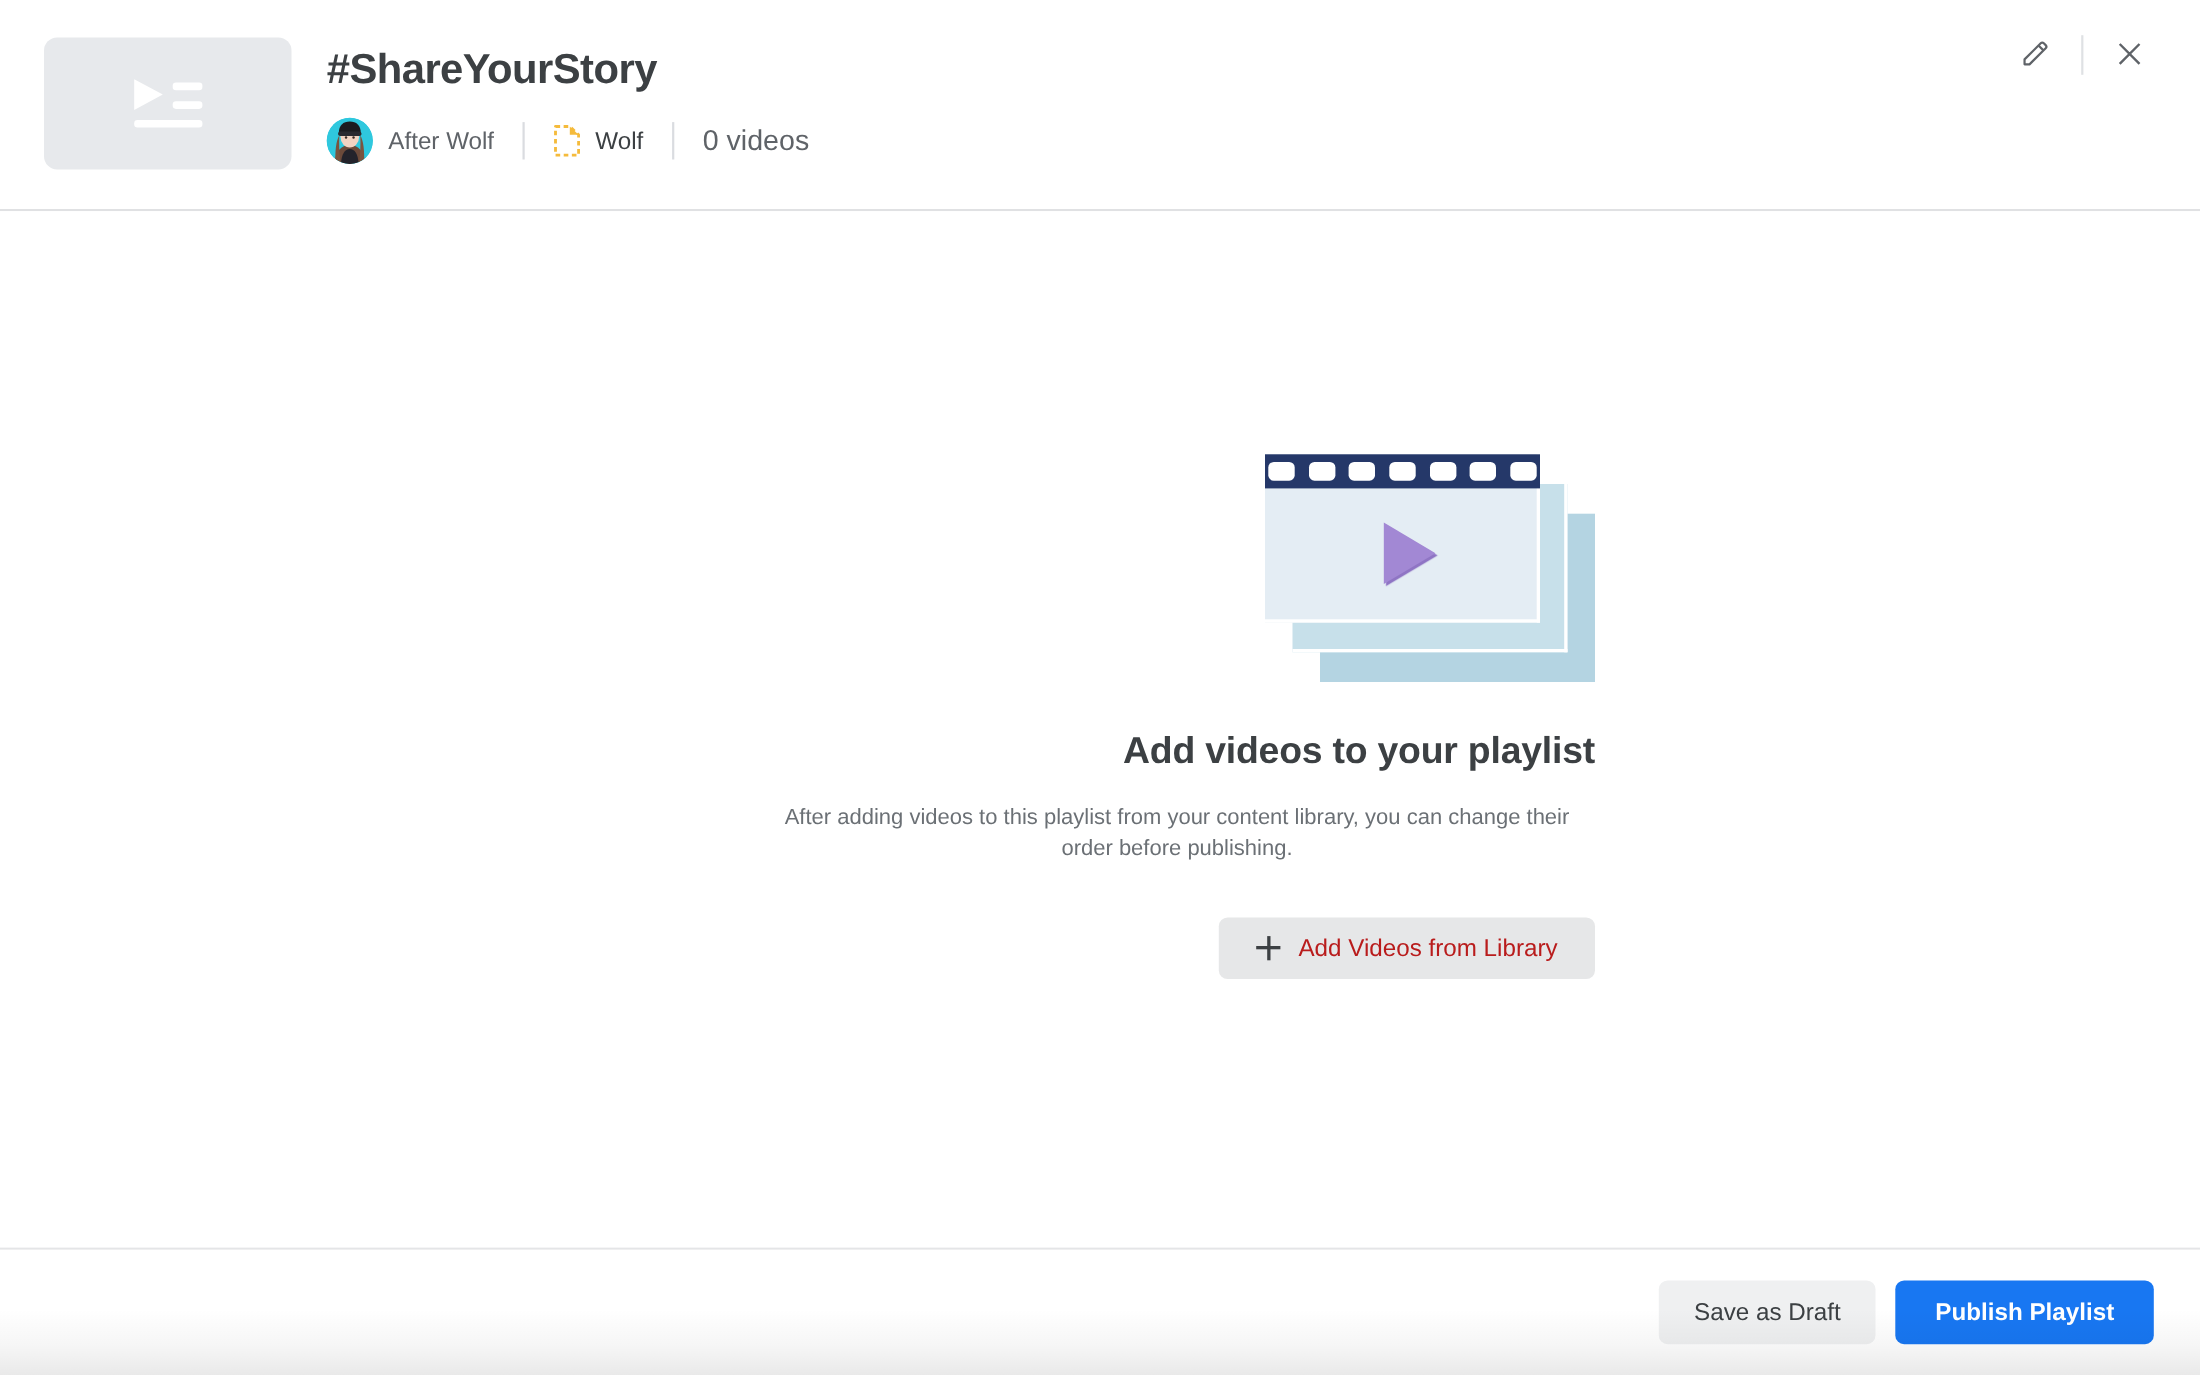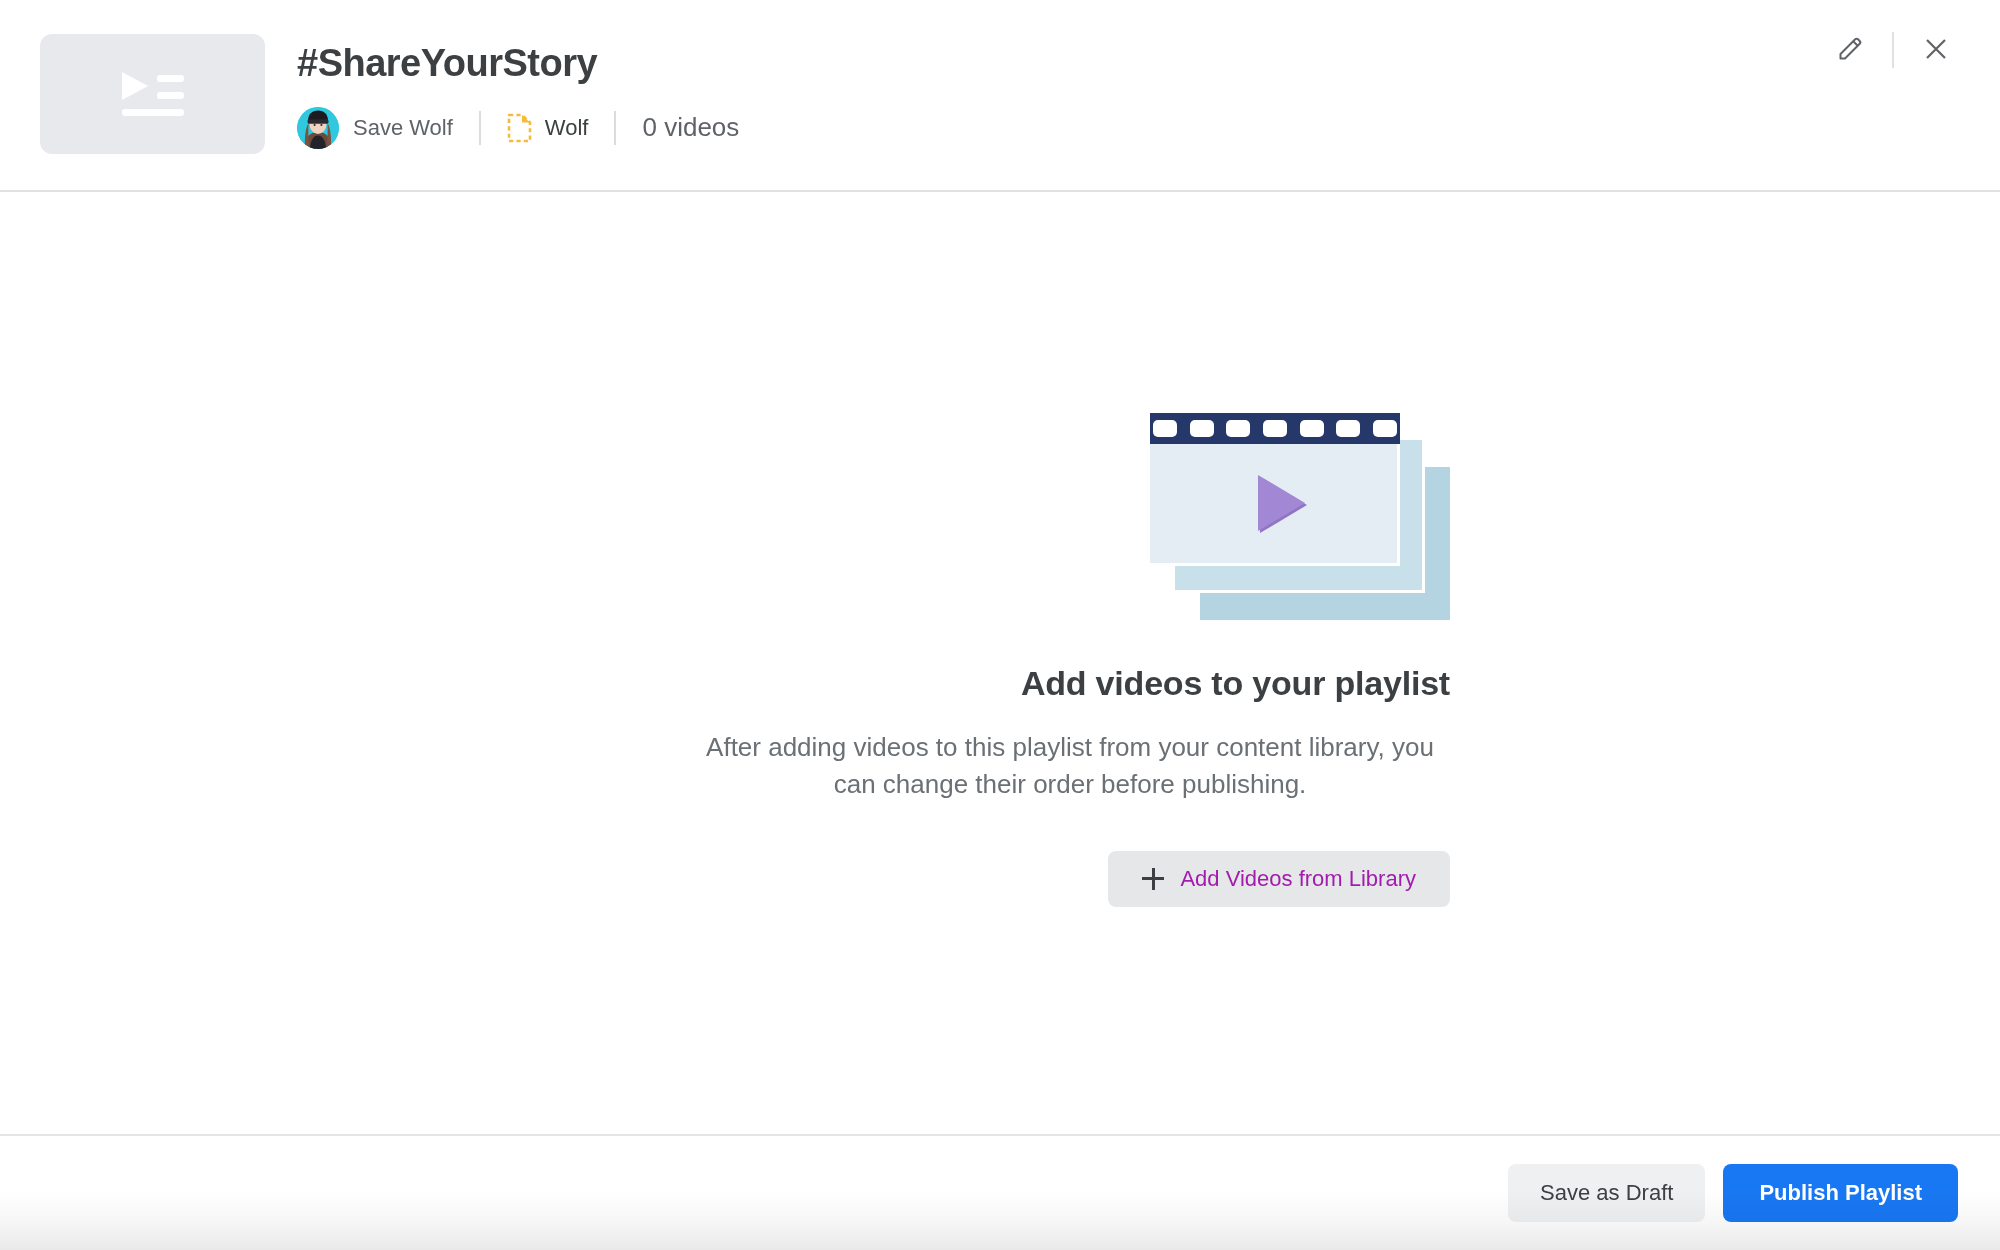--- a/index.html
+++ b/index.html
@@ -247,39 +247,39 @@
 
   .empty-title {
     font-size: 34px;
     font-weight: bold;
     color: #3c4043;
     margin-bottom: 26px;
     letter-spacing: -0.2px;
   }
 
   .empty-desc {
-    font-size: 26px;
+    font-size: 20px;
     color: #6b7075;
     line-height: 1.42;
     max-width: 760px;
     margin-bottom: 48px;
   }
 
   .add-videos-btn {
     display: inline-flex;
     align-items: center;
     justify-content: center;
     gap: 16px;
     background: #e6e7e8;
     border: none;
     border-radius: 8px;
     padding: 0 34px;
     height: 56px;
     font-size: 22px;
-    color: #a21caf;
+    color: #b91c1c;
     cursor: pointer;
     font-family: "Liberation Sans", sans-serif;
   }
   .add-videos-btn .plus {
     position: relative;
     width: 22px;
     height: 22px;
     flex: 0 0 auto;
   }
   .add-videos-btn .plus::before,
@@ -378,21 +378,21 @@
                   <path d="M11 14 C11 7 15 3.5 21 3.5 C27 3.5 31 7 31 14 L31 15.5 L11 15.5 Z" fill="#1c1c20"></path>
                   <rect x="10.5" y="12.5" width="21" height="4.2" rx="1.6" fill="#2a2a30"></rect>
                   <path d="M11.5 16 C11 24 11.5 32 12.5 42 L8 42 C7.5 30 8.5 21 11.5 16 Z" fill="#7a543f"></path>
                   <path d="M30.5 16 C31 24 30.5 32 29.5 42 L34 42 C34.5 30 33.5 21 30.5 16 Z" fill="#7a543f"></path>
                   <path d="M13 42 C13.5 33 16.5 28.5 21 28.5 C25.5 28.5 28.5 33 29 42 Z" fill="#23232b"></path>
                   <circle cx="17.6" cy="18" r="1.1" fill="#3a2b24"></circle>
                   <circle cx="24.4" cy="18" r="1.1" fill="#3a2b24"></circle>
                 </g>
               </svg>
             </div>
-            <span class="owner-name">Save Wolf</span>
+            <span class="owner-name">After Wolf</span>
           </div>
 
           <div class="meta-divider"></div>
 
           <div class="meta-item">
             <span class="draft-icon">
               <svg width="25" height="30" viewBox="0 0 25 30" aria-hidden="true">
                 <path d="M2 2 H15 L23 9.5 V28 H2 Z" fill="none" stroke="#f5bb3c" stroke-width="2.6" stroke-linejoin="round" stroke-dasharray="4.2 3.2"></path>
                 <path d="M15 2 L23 9.5 H15 Z" fill="#f5bb3c"></path>
               </svg>

